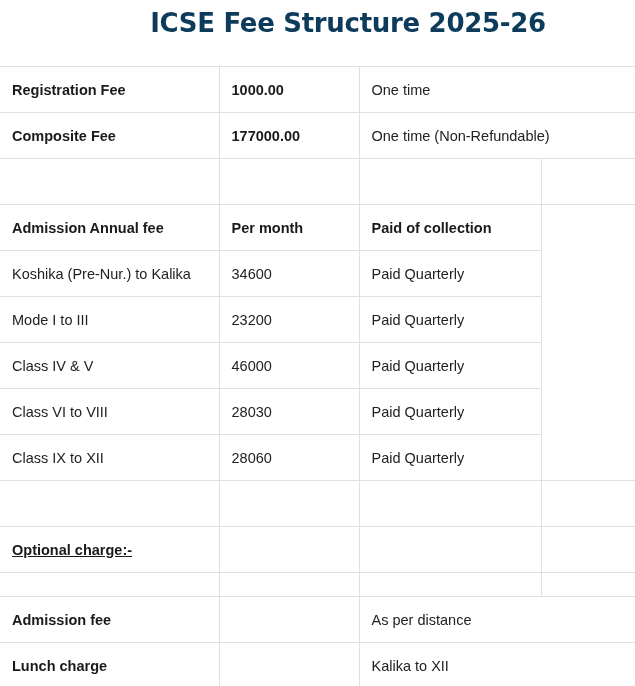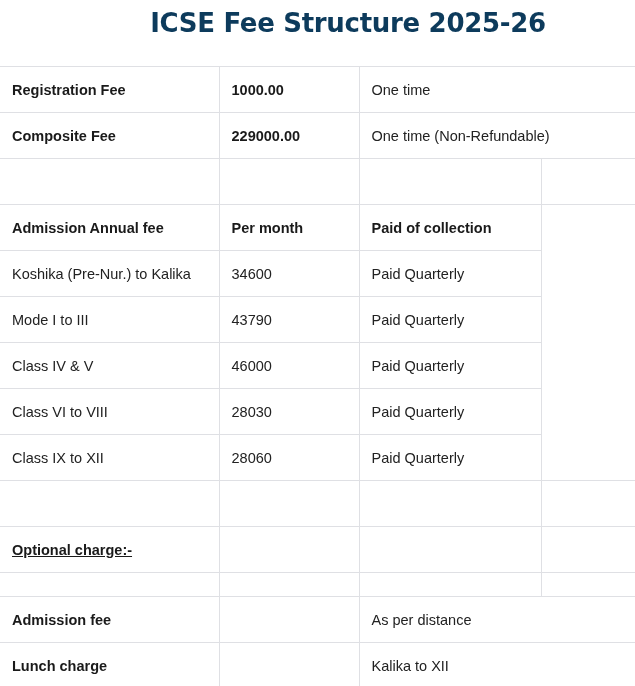--- a/index.html
+++ b/index.html
@@ -50,21 +50,21 @@
     <col style="width:181px">
   </colgroup>
   <tbody>
     <tr>
       <td class="b">Registration Fee</td>
       <td class="b">1000.00</td>
       <td colspan="2">One time</td>
     </tr>
     <tr>
       <td class="b">Composite Fee</td>
-      <td class="b">229000.00</td>
+      <td class="b">177000.00</td>
       <td colspan="2">One time (Non-Refundable)</td>
     </tr>
     <tr>
       <td></td>
       <td></td>
       <td></td>
       <td></td>
     </tr>
     <tr>
       <td class="b">Admission Annual fee</td>
@@ -72,21 +72,21 @@
       <td class="b">Paid of collection</td>
       <td rowspan="6" class="noborder"></td>
     </tr>
     <tr>
       <td>Koshika (Pre-Nur.) to Kalika</td>
       <td>34600</td>
       <td>Paid Quarterly</td>
     </tr>
     <tr>
       <td>Mode I to III</td>
-      <td>43790</td>
+      <td>23200</td>
       <td>Paid Quarterly</td>
     </tr>
     <tr>
       <td>Class IV &amp; V</td>
       <td>46000</td>
       <td>Paid Quarterly</td>
     </tr>
     <tr>
       <td>Class VI to VIII</td>
       <td>28030</td>

